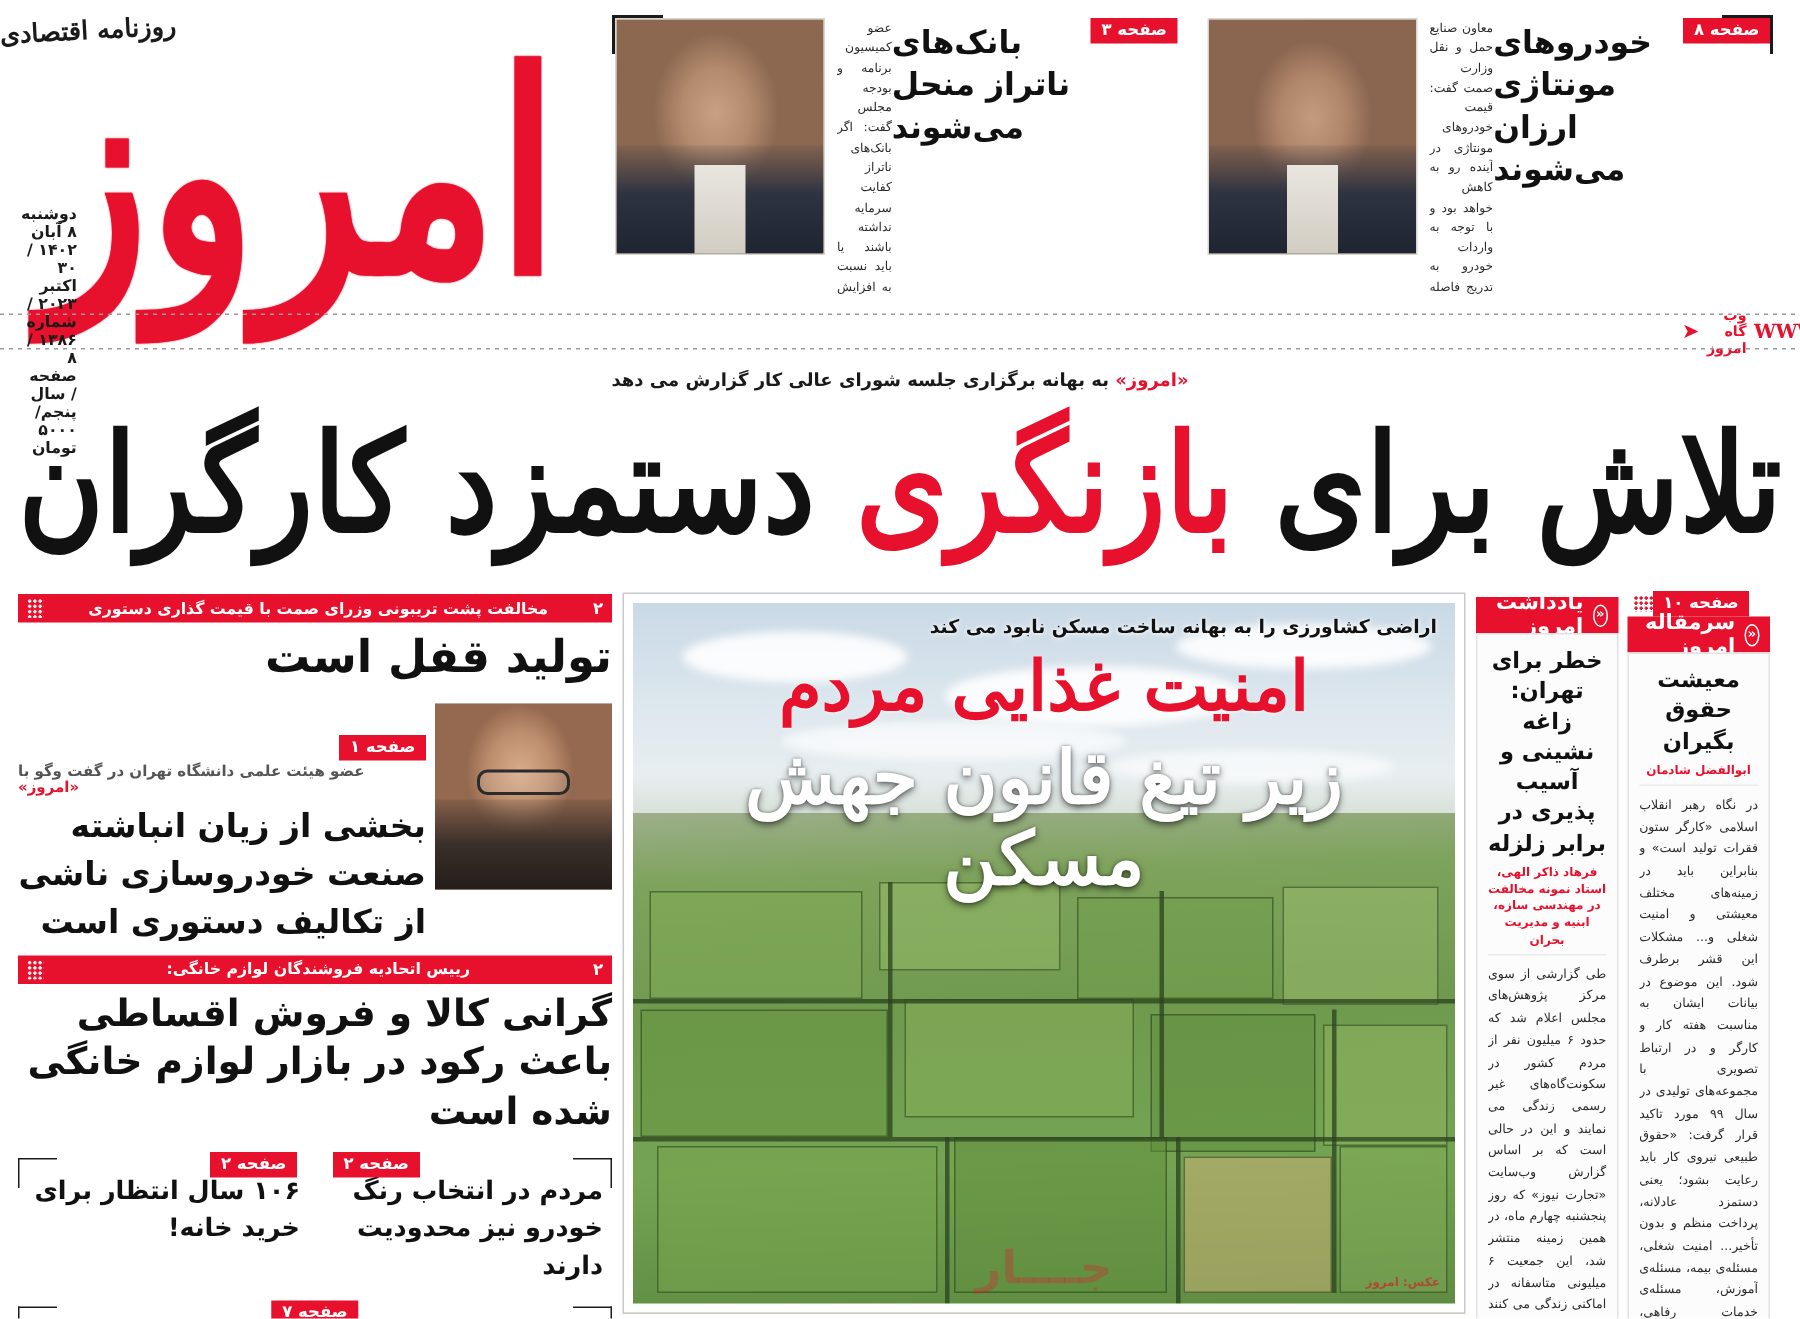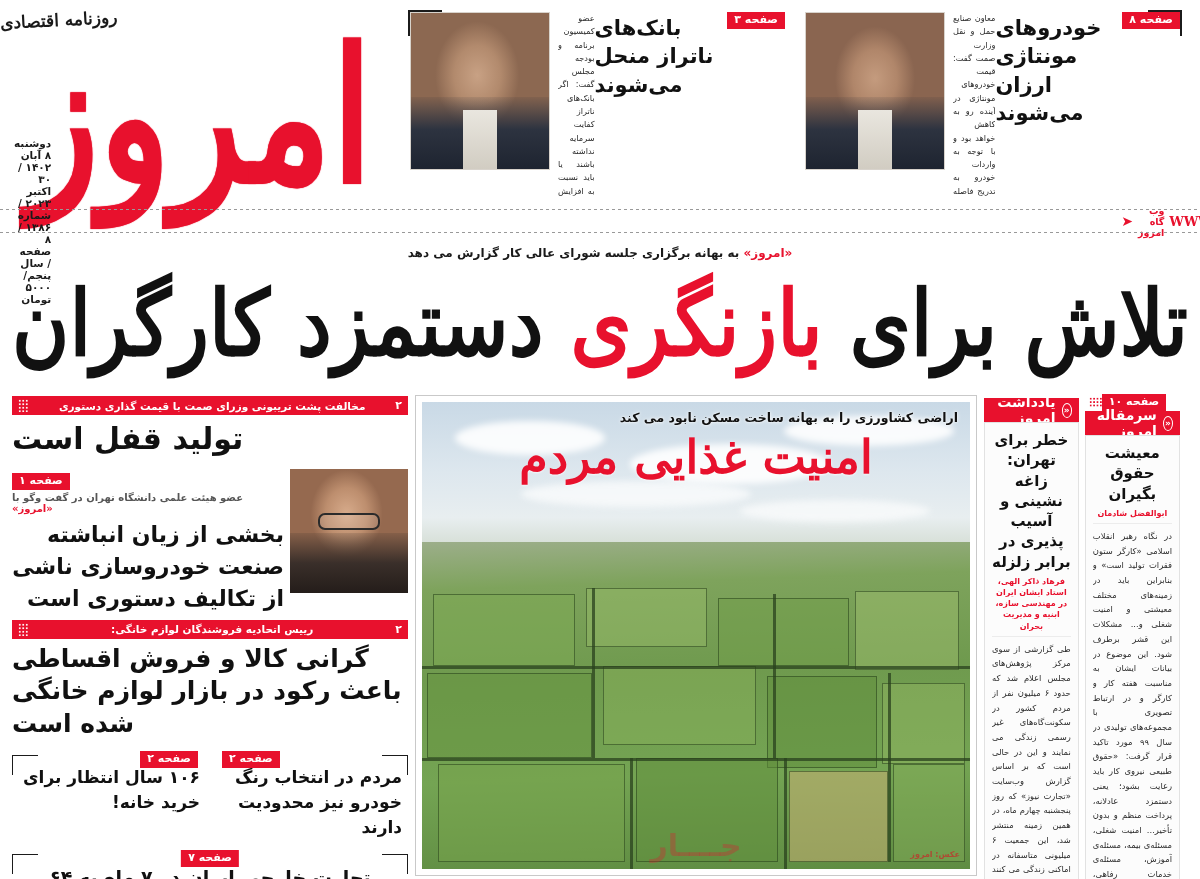--- a/index.html
+++ b/index.html
@@ -217,21 +217,21 @@
   .redbar .bar-text { flex: 1; text-align: center; }
   .redbar .bar-page { font-size: 11px; font-weight: bold; }
   .redbar .dots {
     width: 11px; height: 13px;
     background-image: radial-gradient(#fff 40%, transparent 42%);
     background-size: 3.5px 3.5px;
     opacity: .95;
   }
   .hl-lg {
     font-size: 30px; font-weight: bold; color: #111;
-    text-align: left; line-height: 1.3;
+    text-align: right; line-height: 1.3;
     padding: 4px 0 2px 0;
     letter-spacing: -0.5px;
   }
   .hl-md {
     font-size: 22px; font-weight: bold; color: #111;
     line-height: 1.45; text-align: right;
   }
 
   .interview-block {
     position: relative;
@@ -256,21 +256,21 @@
     content: ""; position: absolute; left: 0; right: 0; bottom: 0; height: 48%;
     background: linear-gradient(180deg, rgba(45,40,38,0.15) 0%, #3a2f2a 50%, #241d1a 100%);
   }
   .interview-photo::before {
     content: ""; position: absolute; z-index: 3;
     left: 28px; top: 44px; width: 58px; height: 13px;
     border: 2px solid #2b2b2b; border-radius: 7px;
     background: rgba(255,255,255,0.12);
   }
   .small-badge-center {
-    text-align: left; margin-bottom: 2px;
+    text-align: right; margin-bottom: 2px; margin-top: 17px;
   }
 
   .two-up {
     display: flex; flex-direction: row-reverse;
     gap: 8px; margin-top: 4px;
   }
   .mini-item {
     flex: 1; position: relative;
     padding: 14px 6px 4px 6px;
   }
@@ -566,20 +566,21 @@
         <div class="hedge" style="left:0;top:66%;width:100%;height:3.5px;"></div>
         <div class="hedge" style="left:31%;top:14%;width:3px;height:52%;"></div>
         <div class="hedge" style="left:64%;top:16%;width:3px;height:50%;"></div>
         <div class="hedge" style="left:38%;top:66%;width:3px;height:34%;"></div>
         <div class="hedge" style="left:66%;top:66%;width:3px;height:34%;"></div>
         <div class="hedge" style="left:85%;top:40%;width:3px;height:58%;"></div>
       </div>
 
       <div class="photo-kicker">اراضی کشاورزی را به بهانه ساخت مسکن نابود می کند</div>
       <div class="photo-hl-red">امنیت غذایی مردم</div>
+      <div class="photo-hl-white">زیر تیغ قانون جهش مسکن</div>
       <div class="photo-watermark">جــــار</div>
       <div class="photo-credit">عکس: امروز</div>
     </div>
 
     <div class="col-left">
 
       <div class="side-block" style="flex:1;display:flex;flex-direction:column;">
         <div class="side-badge-row">
           <span class="side-dots"></span>
           <span class="page-badge">صفحه ۱۰</span>
@@ -596,21 +597,21 @@
         </div>
       </div>
 
       <div class="side-block" style="flex:1;display:flex;flex-direction:column;">
         <div class="side-header">
           <span>یادداشت امروز</span>
           <span class="chev-circle">«</span>
         </div>
         <div class="side-card">
           <div class="side-title">خطر برای تهران: زاغه نشینی و آسیب پذیری در برابر زلزله</div>
-          <div class="side-author">فرهاد ذاکر الهی، استاد ایشان ایران در مهندسی سازه، ابنیه و مدیریت بحران</div>
+          <div class="side-author">فرهاد ذاکر الهی، استاد نمونه مخالفت در مهندسی سازه، ابنیه و مدیریت بحران</div>
           <div class="side-text">طی گزارشی از سوی مرکز پژوهش‌های مجلس اعلام شد که حدود ۶ میلیون نفر از مردم کشور در سکونت‌گاه‌های غیر رسمی زندگی می نمایند و این در حالی است که بر اساس گزارش وب‌سایت «تجارت نیوز» که روز پنجشنبه چهارم ماه، در همین زمینه منتشر شد، این جمعیت ۶ میلیونی متاسفانه در اماکنی زندگی می کنند که از امکانات اولیه زندگی مانند بهداشت و آموزش باکیفیت محروم هستند. زاغه نشینی همواره از معضلات تمامی کشورها در جهان بوده و هست و به‌نظر می رسد با توجه به گران شدن زندگی در...</div>
 
         </div>
       </div>
     </div>
 
   </div>
 </div>
 
 </body></html>

